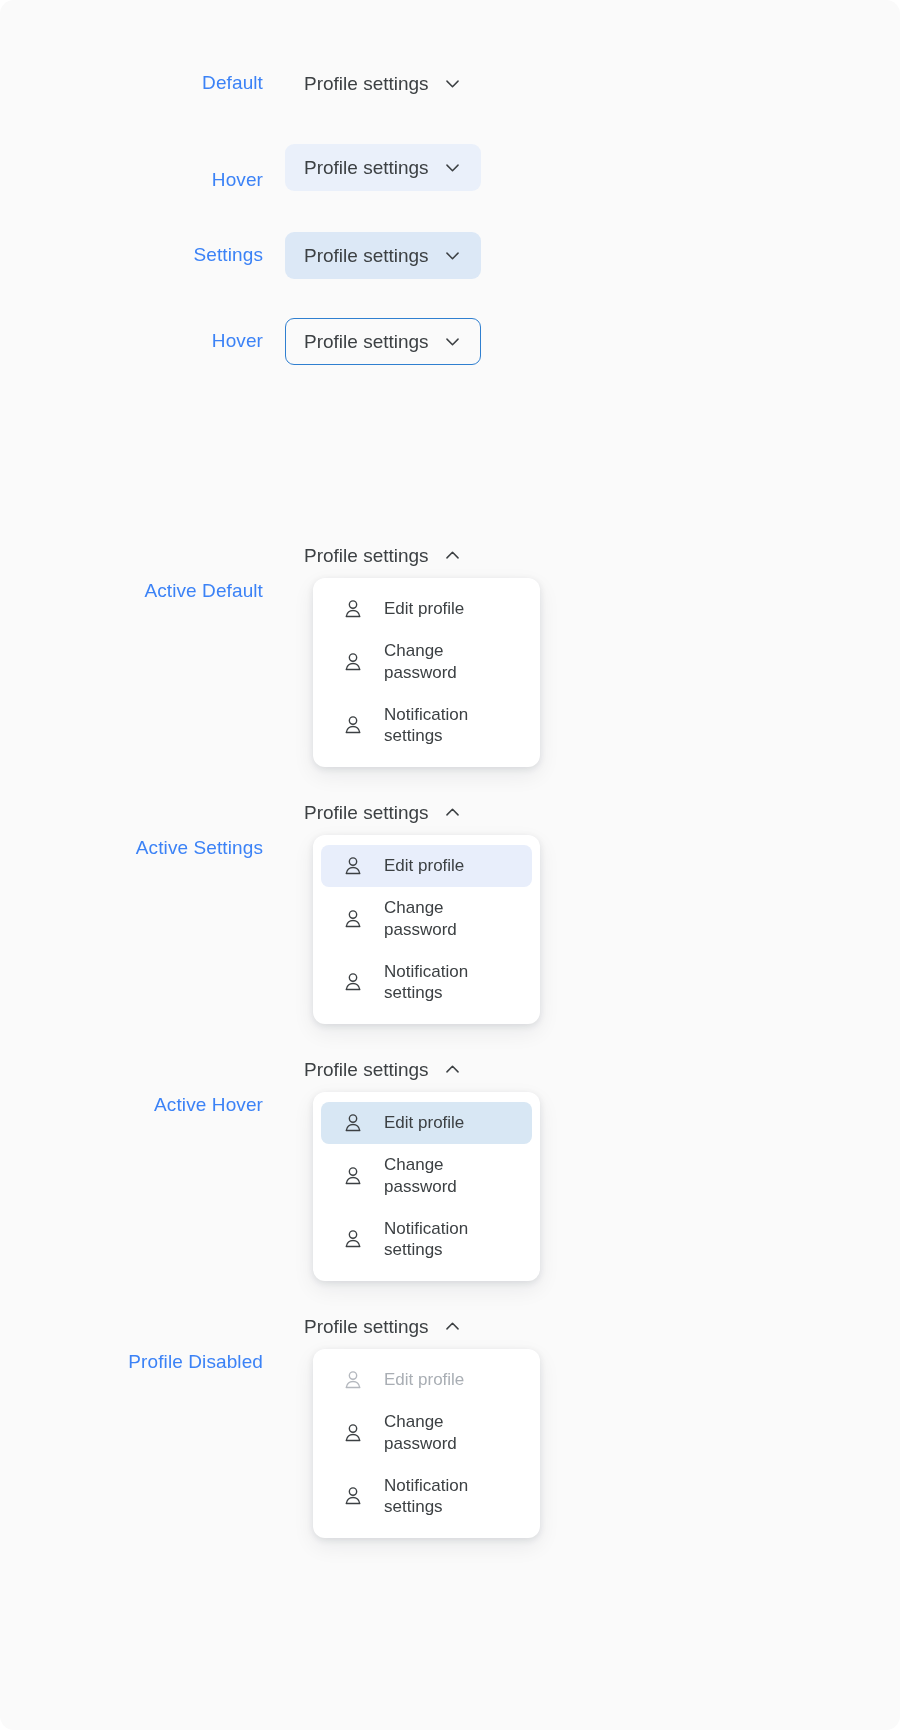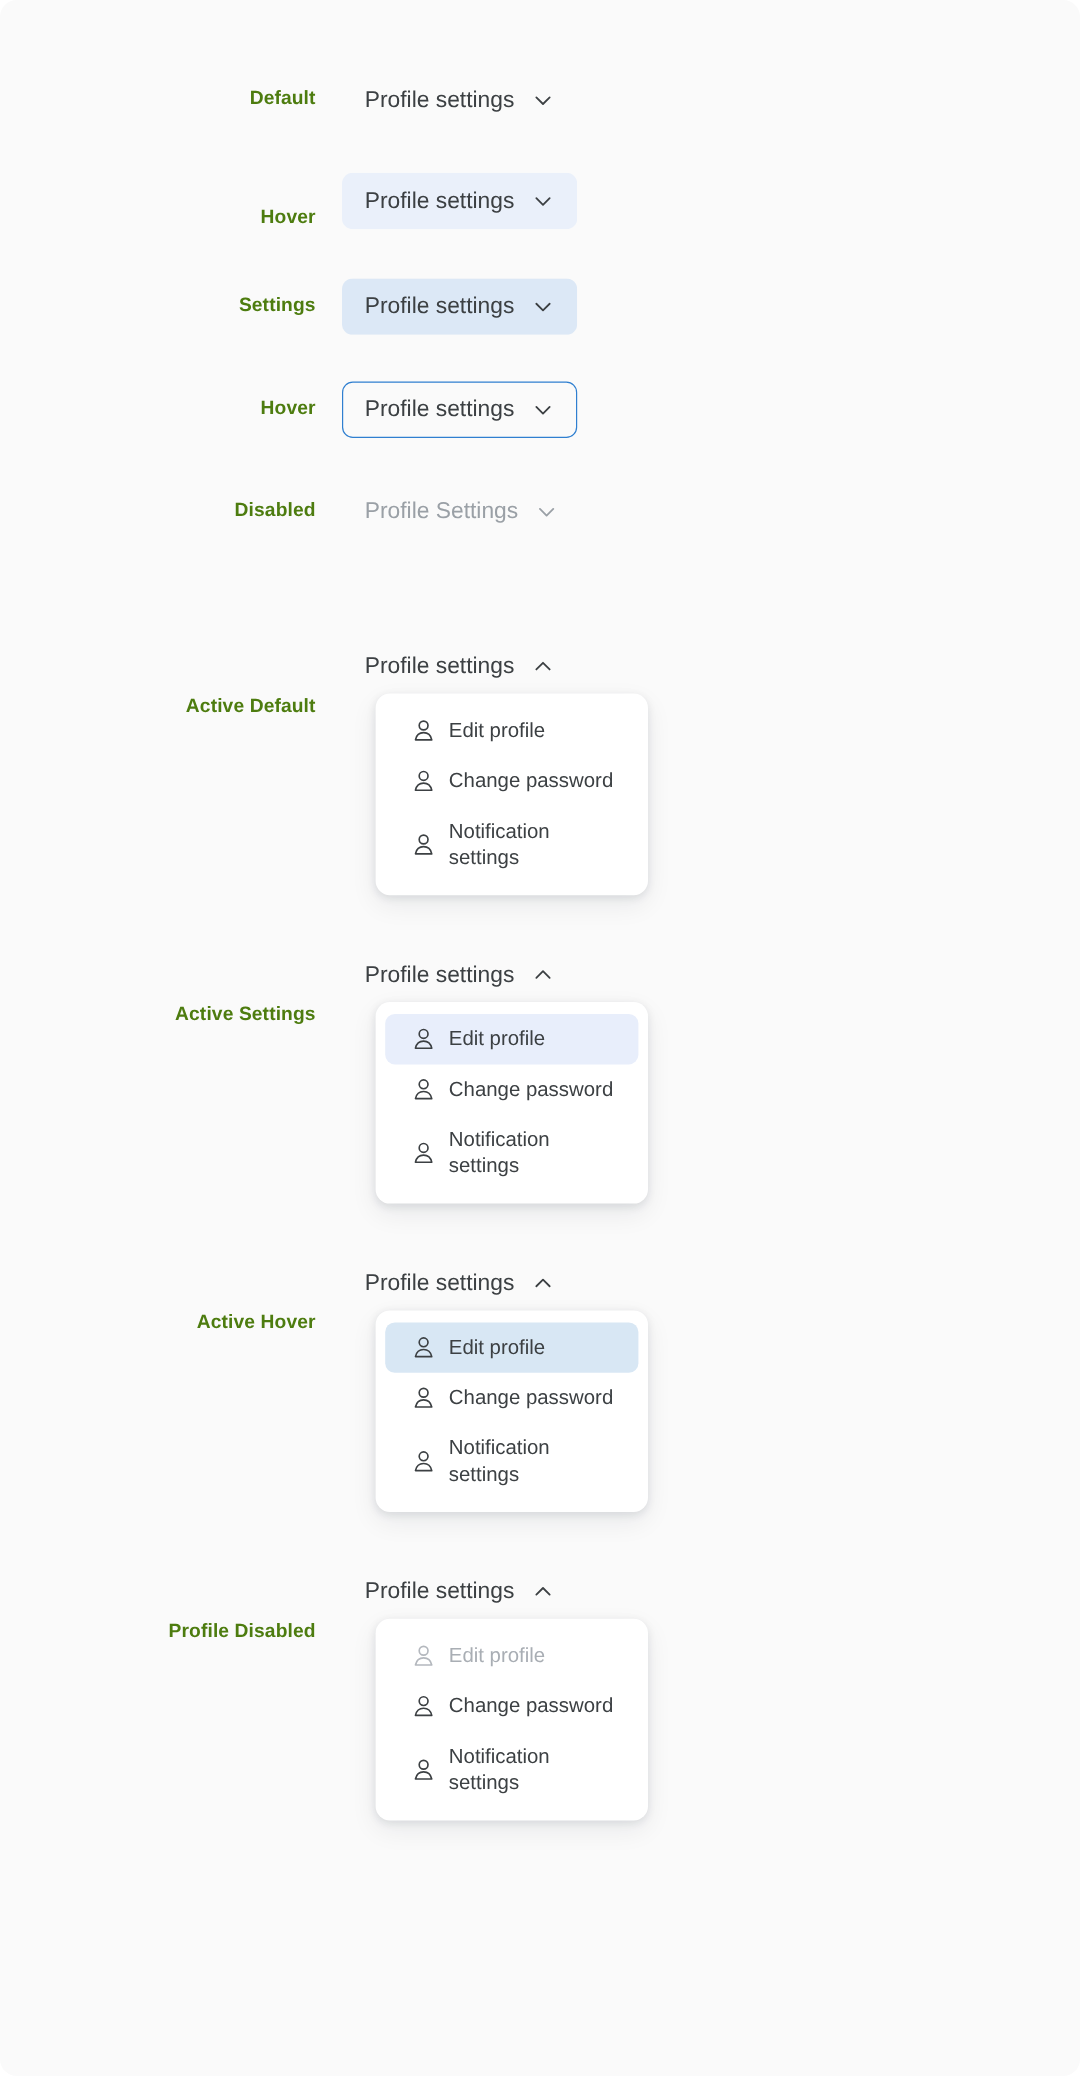--- a/index.html
+++ b/index.html
@@ -25,23 +25,23 @@
     position: absolute;
     left: 0;
     width: 900px;
     display: flex;
     align-items: center;
   }
   .state-label {
     width: 285px;
     text-align: right;
     padding-right: 22px;
-    font-size: 16px;
-    font-weight: 700;
-    color: #4d7c0f;
+    font-size: 19px;
+    font-weight: 400;
+    color: #3b82f6;
     letter-spacing: 0.1px;
     white-space: nowrap;
   }
 
   .control-area {
     position: relative;
     flex: 1;
   }
 
   
@@ -95,21 +95,21 @@
     background: #ffffff;
     border-radius: 12px;
     padding: 10px 0;
     box-shadow: 0 2px 7px rgba(20,28,48,0.10),
                 0 8px 22px rgba(20,28,48,0.07);
   }
 
   .menu-item {
     display: flex;
     align-items: center;
-    gap: 10px;
+    gap: 20px;
     padding: 10px 12px 10px 21px;
     margin: 0 8px;
     border-radius: 8px;
     font-size: 17px;
     color: #3c4043;
     line-height: 1.28;
     cursor: pointer;
   }
   .menu-item .mi-label { display: block; }
   .menu-item.hl-pressed { background: #e8eefb; }
@@ -174,33 +174,20 @@
         <span class="lbl">Profile settings</span>
         <span class="chev">
           <svg viewBox="0 0 24 24">
               <path d="M5 9 L12 16 L19 9" fill="none" stroke="#3c4043" stroke-width="1.9" stroke-linecap="round" stroke-linejoin="round"></path>
             </svg>
         </span>
       </div>
     </div>
   </div>
 
-  <div class="row" style="top:405px;height:42px;">
-    <div class="state-label">Disabled</div>
-    <div class="control-area">
-      <div class="trigger disabled">
-        <span class="lbl">Profile Settings</span>
-        <span class="chev">
-          <svg viewBox="0 0 24 24">
-              <path d="M5 9 L12 16 L19 9" fill="none" stroke="#9aa0a6" stroke-width="1.9" stroke-linecap="round" stroke-linejoin="round"></path>
-            </svg>
-        </span>
-      </div>
-    </div>
-  </div>
 
   <div class="active-group" style="top:532px;">
     <div class="state-label" style="top:48px;">Active Default</div>
     <div class="top-trigger">
       <div class="trigger">
         <span class="lbl">Profile settings</span>
         <span class="chev">
           <svg viewBox="0 0 24 24">
               <path d="M5 15 L12 8 L19 15" fill="none" stroke="#3c4043" stroke-width="1.9" stroke-linecap="round" stroke-linejoin="round"></path>
             </svg>

